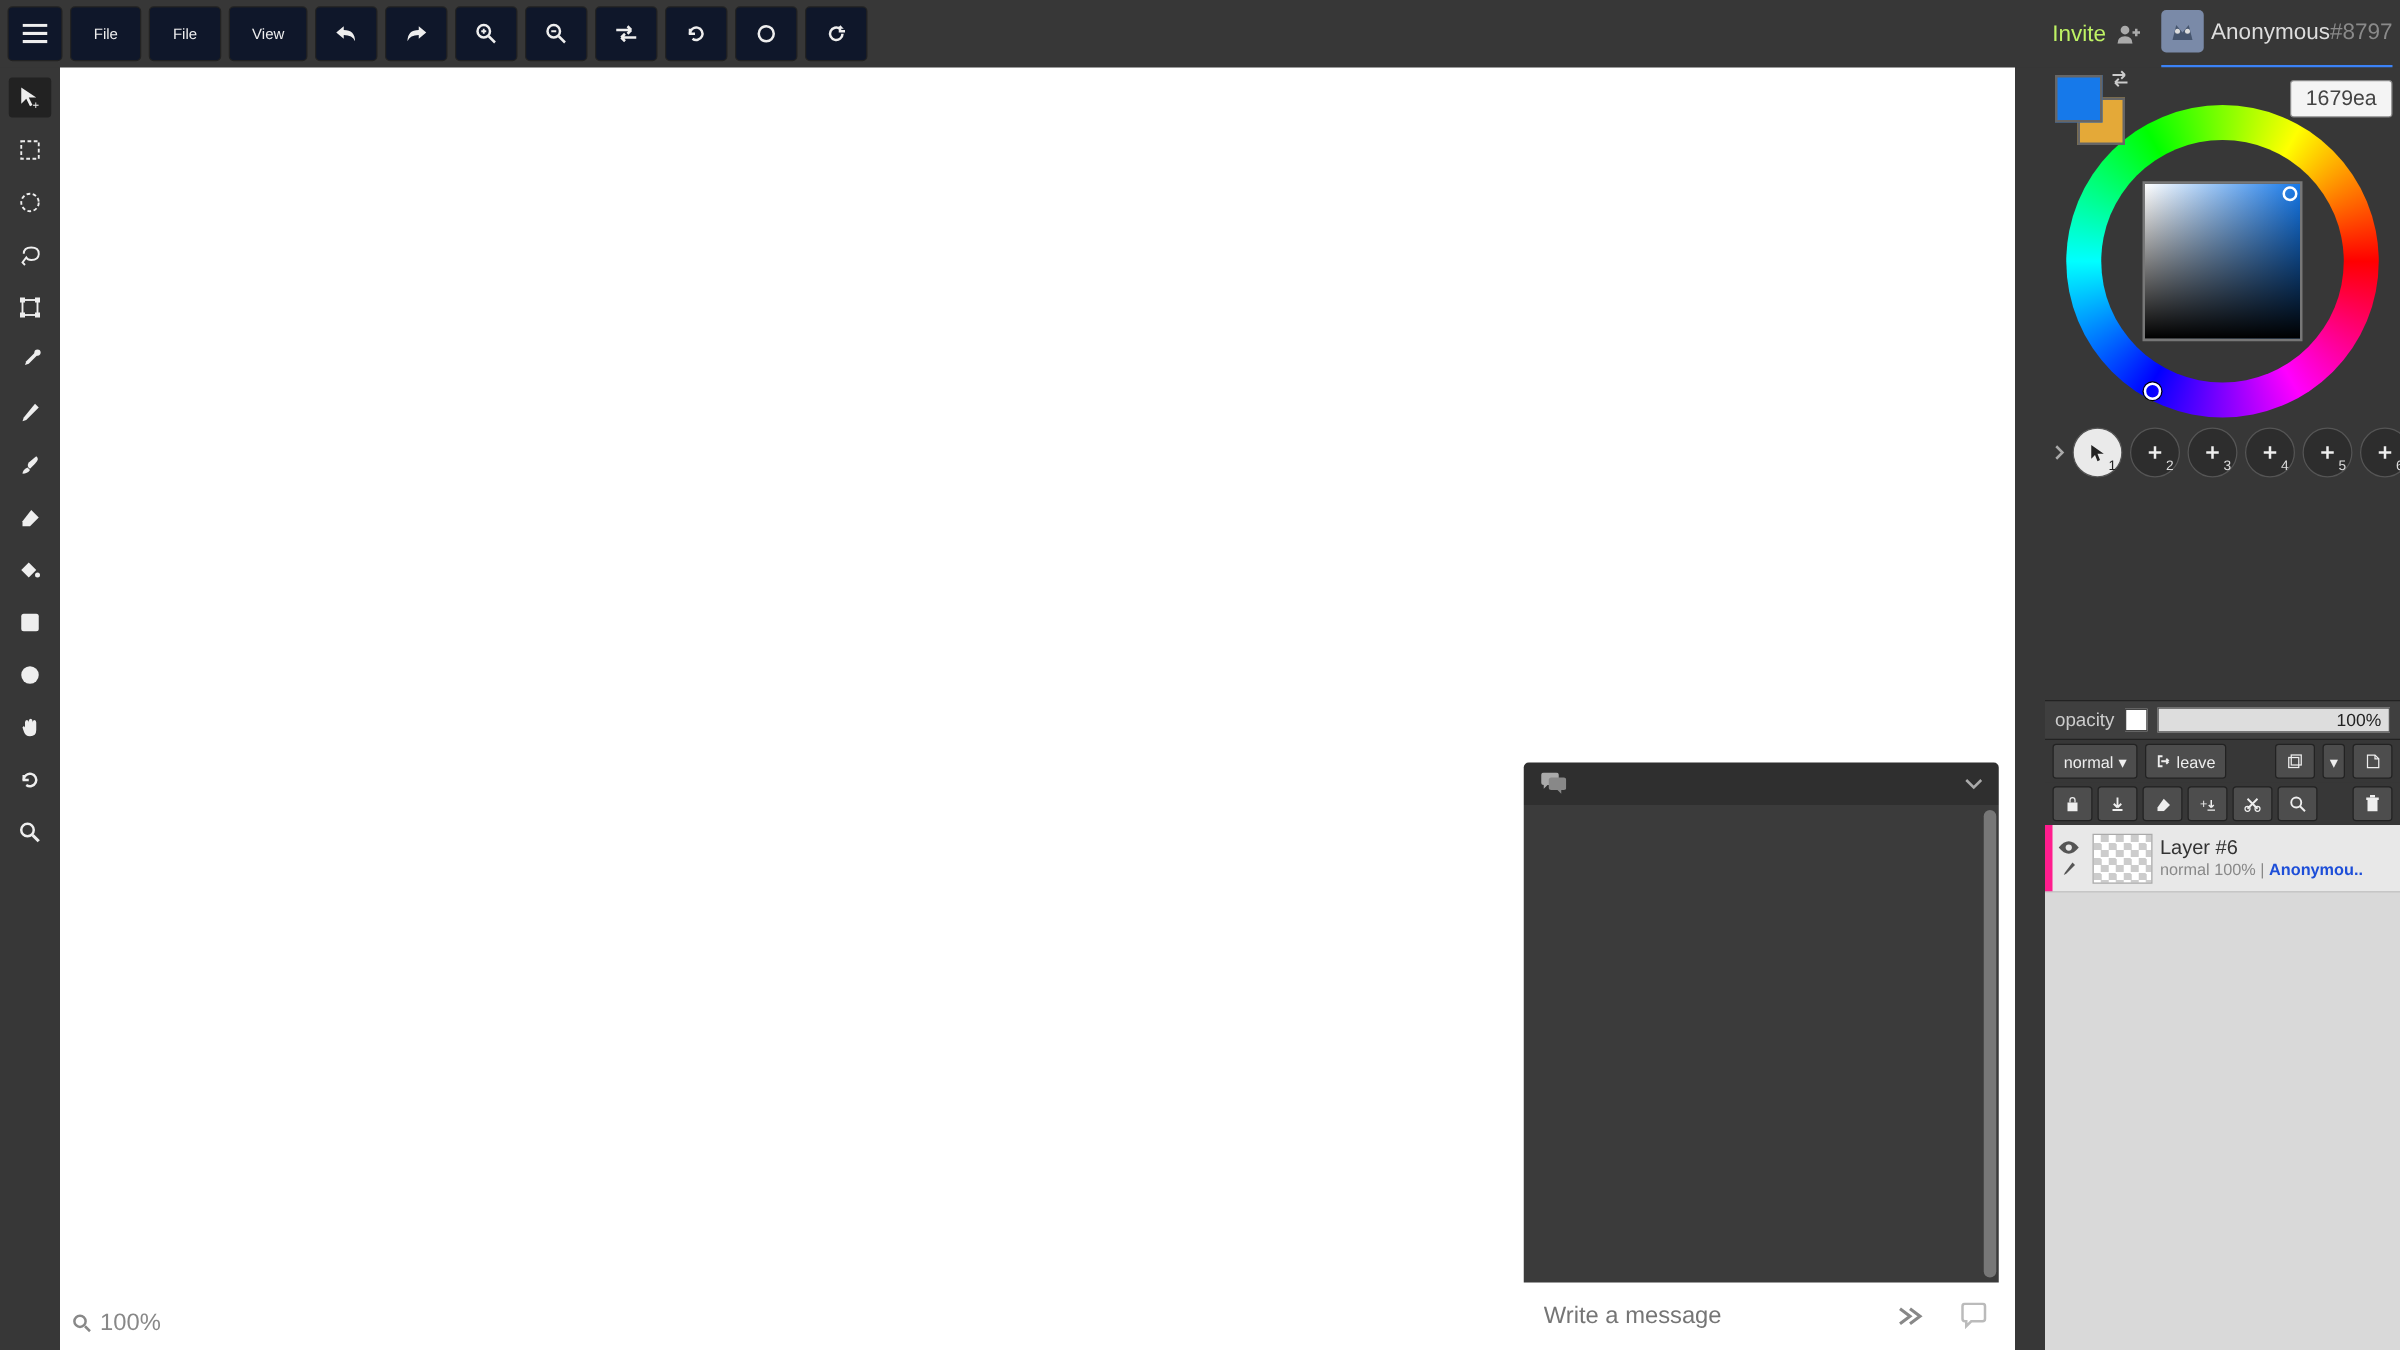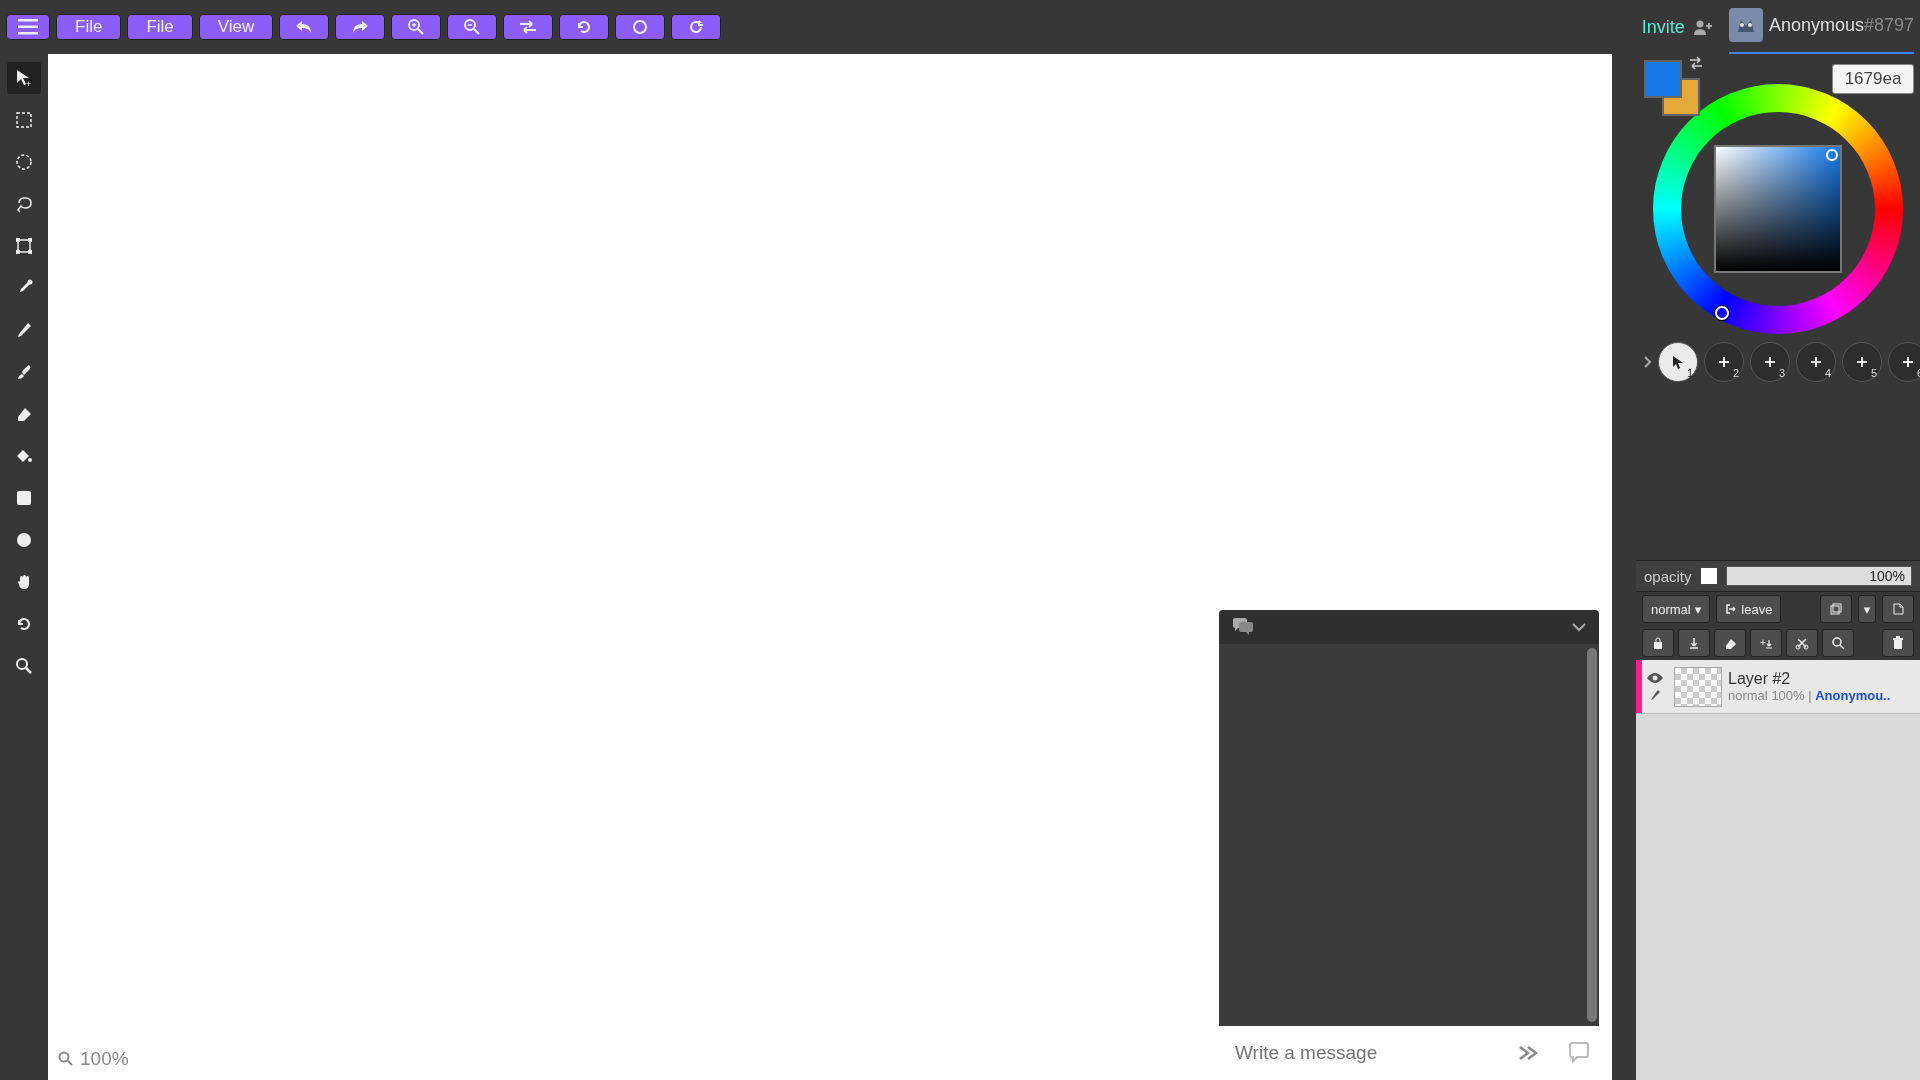--- a/index.html
+++ b/index.html
@@ -1,25 +1,25 @@
 <!DOCTYPE html>
 <html><head>
 <meta charset="utf-8">
 <style>
 * { margin: 0; padding: 0; box-sizing: border-box; font-family: Arial, sans-serif; }
 body { width: 1920px; height: 1080px; overflow: hidden; background: #373737; color: #ddd; user-select: none; }
 
 
 .topbar { height: 54px; background: #373737; display: flex; align-items: center; padding: 0 6px; gap: 6px; }
-.btn { background: #8b5cf6; border: 1px solid #222; border-radius: 4px; height: 26px; display: flex; align-items: center; justify-content: center; cursor: pointer; color: #eee; font-size: 17px; }
+.btn { background: #0f172a; border: 1px solid #222; border-radius: 4px; height: 44px; display: flex; align-items: center; justify-content: center; cursor: pointer; color: #eee; font-size: 12px; }
 .btn-icon { width: 50px; }
 .btn-text { padding: 0 18px; }
 .btn-hamburger { width: 44px; }
 .topbar-spacer { flex: 1; }
-.invite { display: flex; align-items: center; gap: 8px; color: #5eead4; font-size: 18px; margin-right: 10px; }
+.invite { display: flex; align-items: center; gap: 8px; color: #bef264; font-size: 18px; margin-right: 10px; }
 .user-block { display: flex; align-items: center; gap: 6px; border-bottom: 2px solid #3b82f6; padding-bottom: 2px; height: 54px; }
 .avatar { width: 34px; height: 34px; background: #7a8aa8; border-radius: 4px; display:flex; align-items:center; justify-content:center; }
 .username { font-size: 18px; }
 .user-id { color: #8a8a8a; }
 
 
 .leftbar { position: absolute; left: 0; top: 54px; bottom: 0; width: 48px; background: #373737; display: flex; flex-direction: column; align-items: center; padding-top: 8px; gap: 10px; }
 .tool { width: 34px; height: 32px; display: flex; align-items: center; justify-content: center; cursor: pointer; border-radius: 3px; }
 .tool.active { background: #222; }
 .tool svg { fill: #e8e8e8; }
@@ -478,18 +478,18 @@
         <svg width="18" height="12" viewBox="0 0 18 12">
             <path d="M1 6 Q5 1 9 1 Q13 1 17 6 Q13 11 9 11 Q5 11 1 6 Z" fill="#555"></path>
             <circle cx="9" cy="6" r="2.5" fill="#e8e8e8"></circle>
           </svg>
         <svg width="14" height="14" viewBox="0 0 14 14">
             <path d="M10 2 L12 4 L5 11 L3 12 L4 10 Z" fill="#555"></path>
           </svg>
       </div>
       <div class="layer-thumb"></div>
       <div class="layer-info">
-        <div class="layer-name">Layer #2</div>
+        <div class="layer-name">Layer #6</div>
         <div class="layer-meta"><span>normal</span> <span>100%</span> | <b>Anonymou..</b></div>
       </div>
     </div>
   </div>
 </div>
 
 </body></html>

